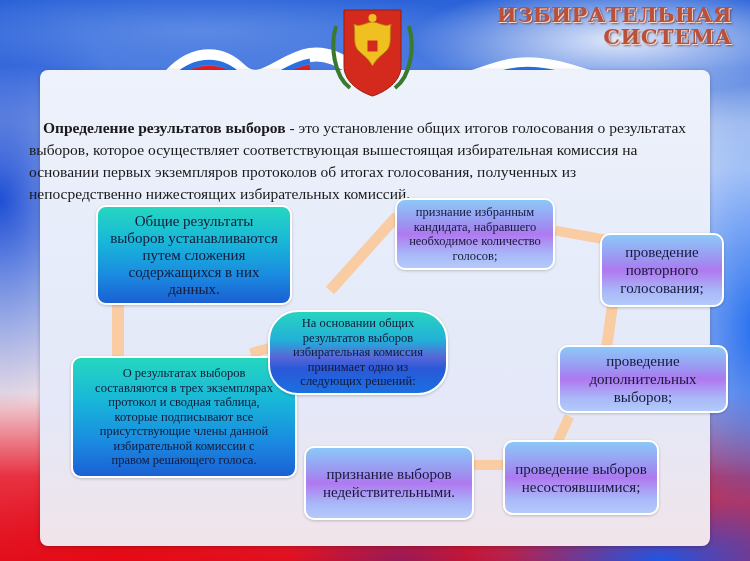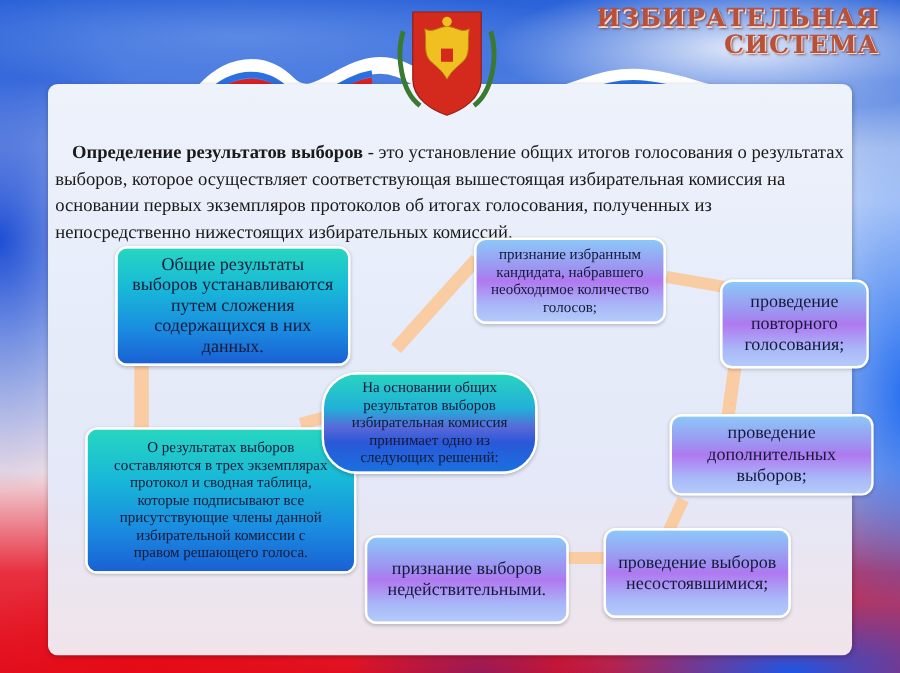--- a/index.html
+++ b/index.html
@@ -32,21 +32,21 @@
     .title {
       position: absolute; right: 18px; top: 4px; text-align: right;
       font-family: "DejaVu Serif", serif; font-weight: bold;
       color: #b8503a; font-size: 21px; line-height: 22px; letter-spacing: 0.5px;
       text-shadow: 1px 1px 0 #f4d6c8, 2px 2px 2px rgba(90,30,20,0.6);
     }
     .emblem {
       position: absolute; left: 330px; top: 6px; width: 85px; height: 92px;
     }
     .definition {
-      position: absolute; left: 46px; top: 117px; width: 660px;
+      position: absolute; left: 29px; top: 117px; width: 660px;
       font-family: "Liberation Serif", serif; font-size: 15.5px; line-height: 22px; color: #1a1a1a;
     }
     .definition .lead { font-weight: bold; padding-left: 14px; }
     .connector { position: absolute; background: #fbc999; opacity: 0.9; }
     .box {
       position: absolute; border-radius: 10px; border: 2px solid #ffffff;
       display: flex; align-items: center; justify-content: center; text-align: center;
       font-family: "Liberation Serif", serif; color: #141a3a;
       box-shadow: 0 1px 3px rgba(0,0,0,0.2);
     }

